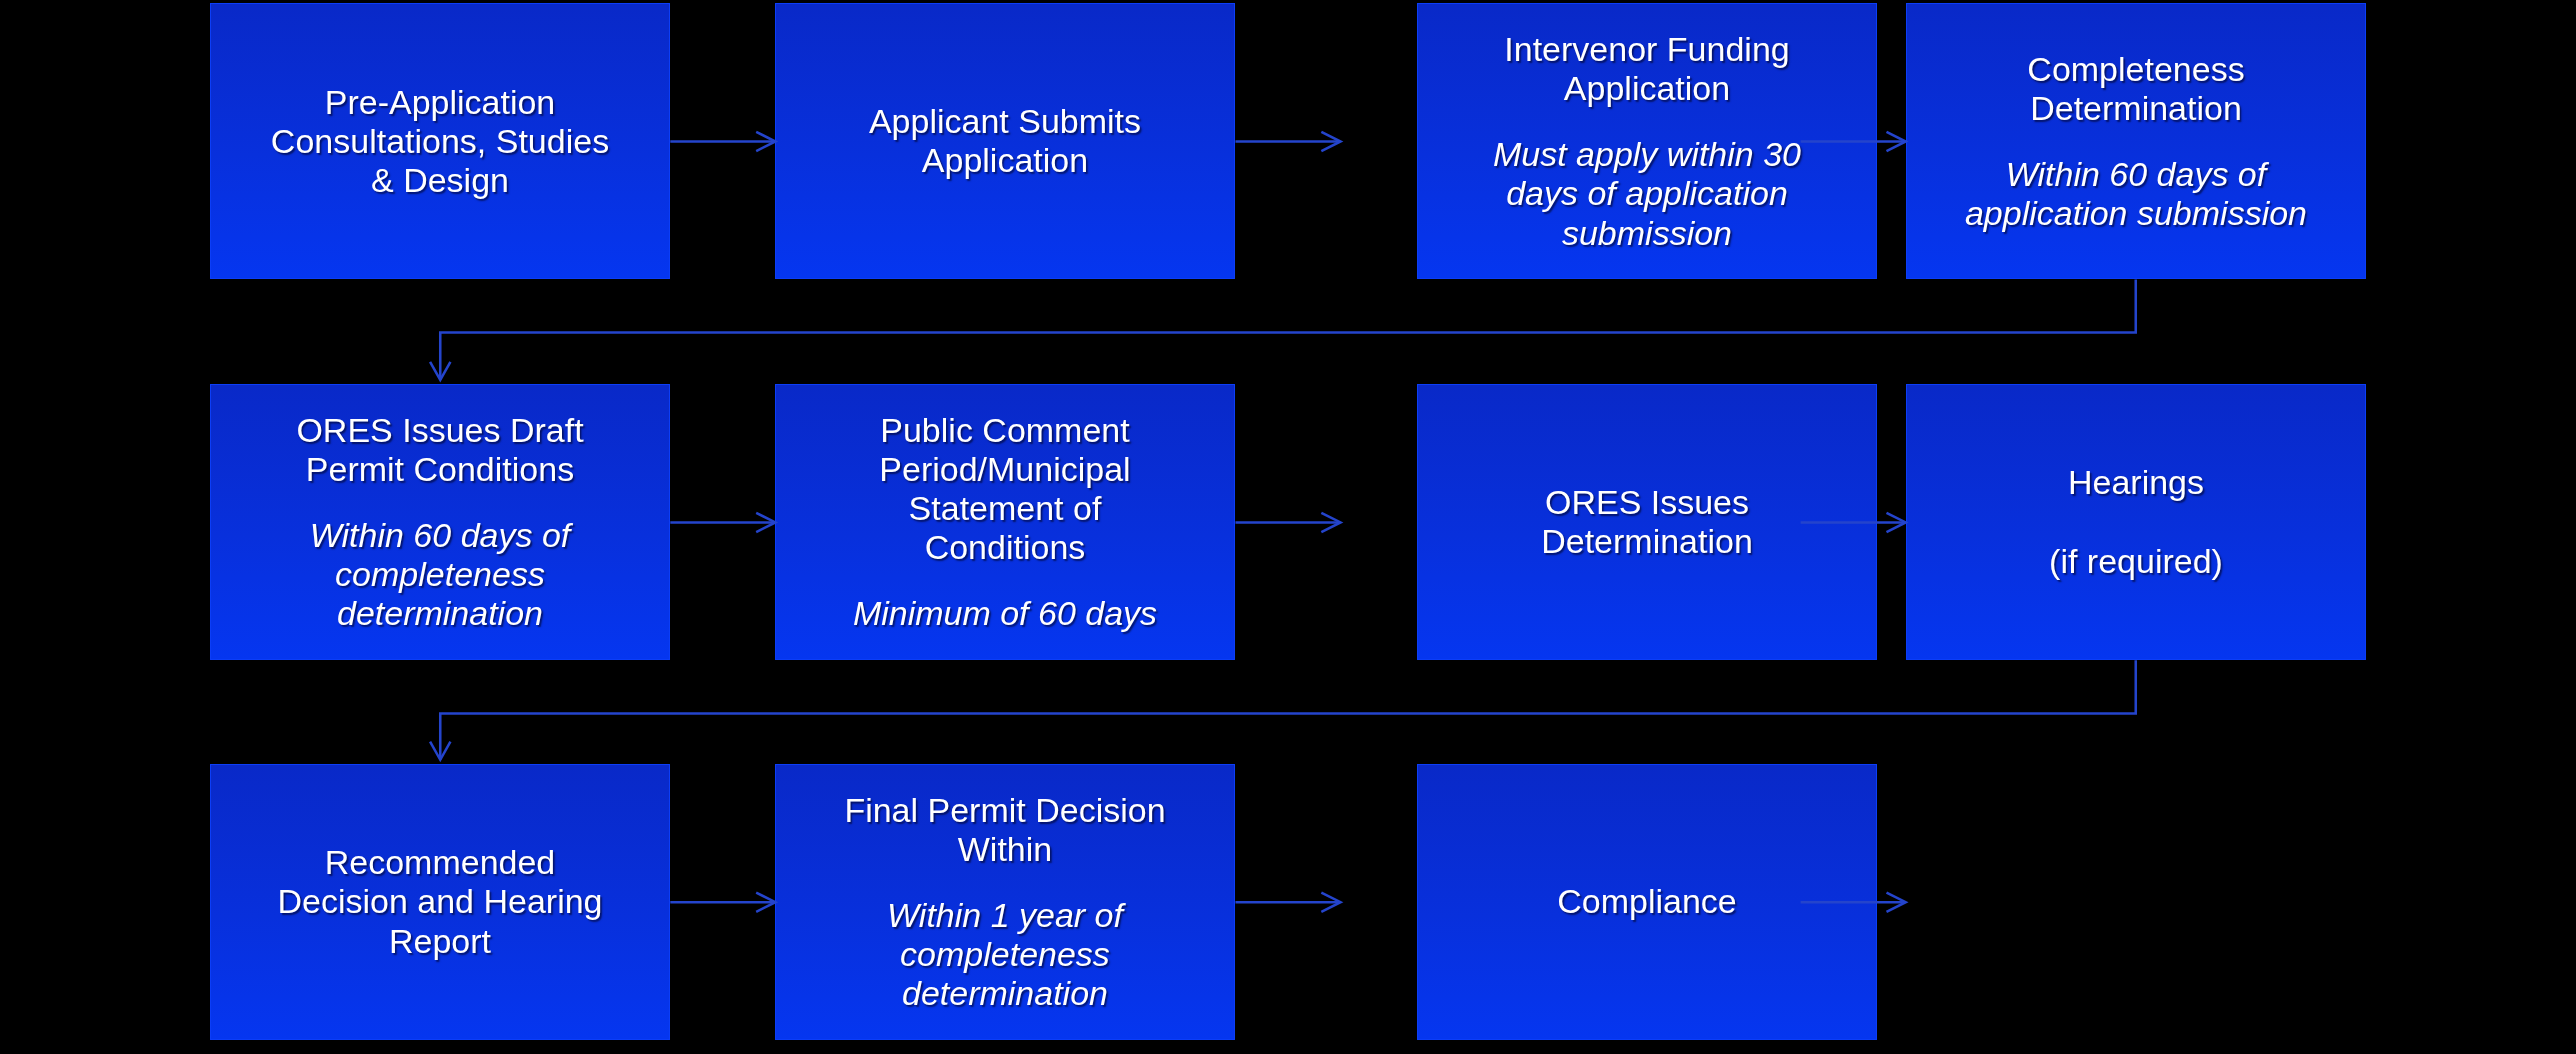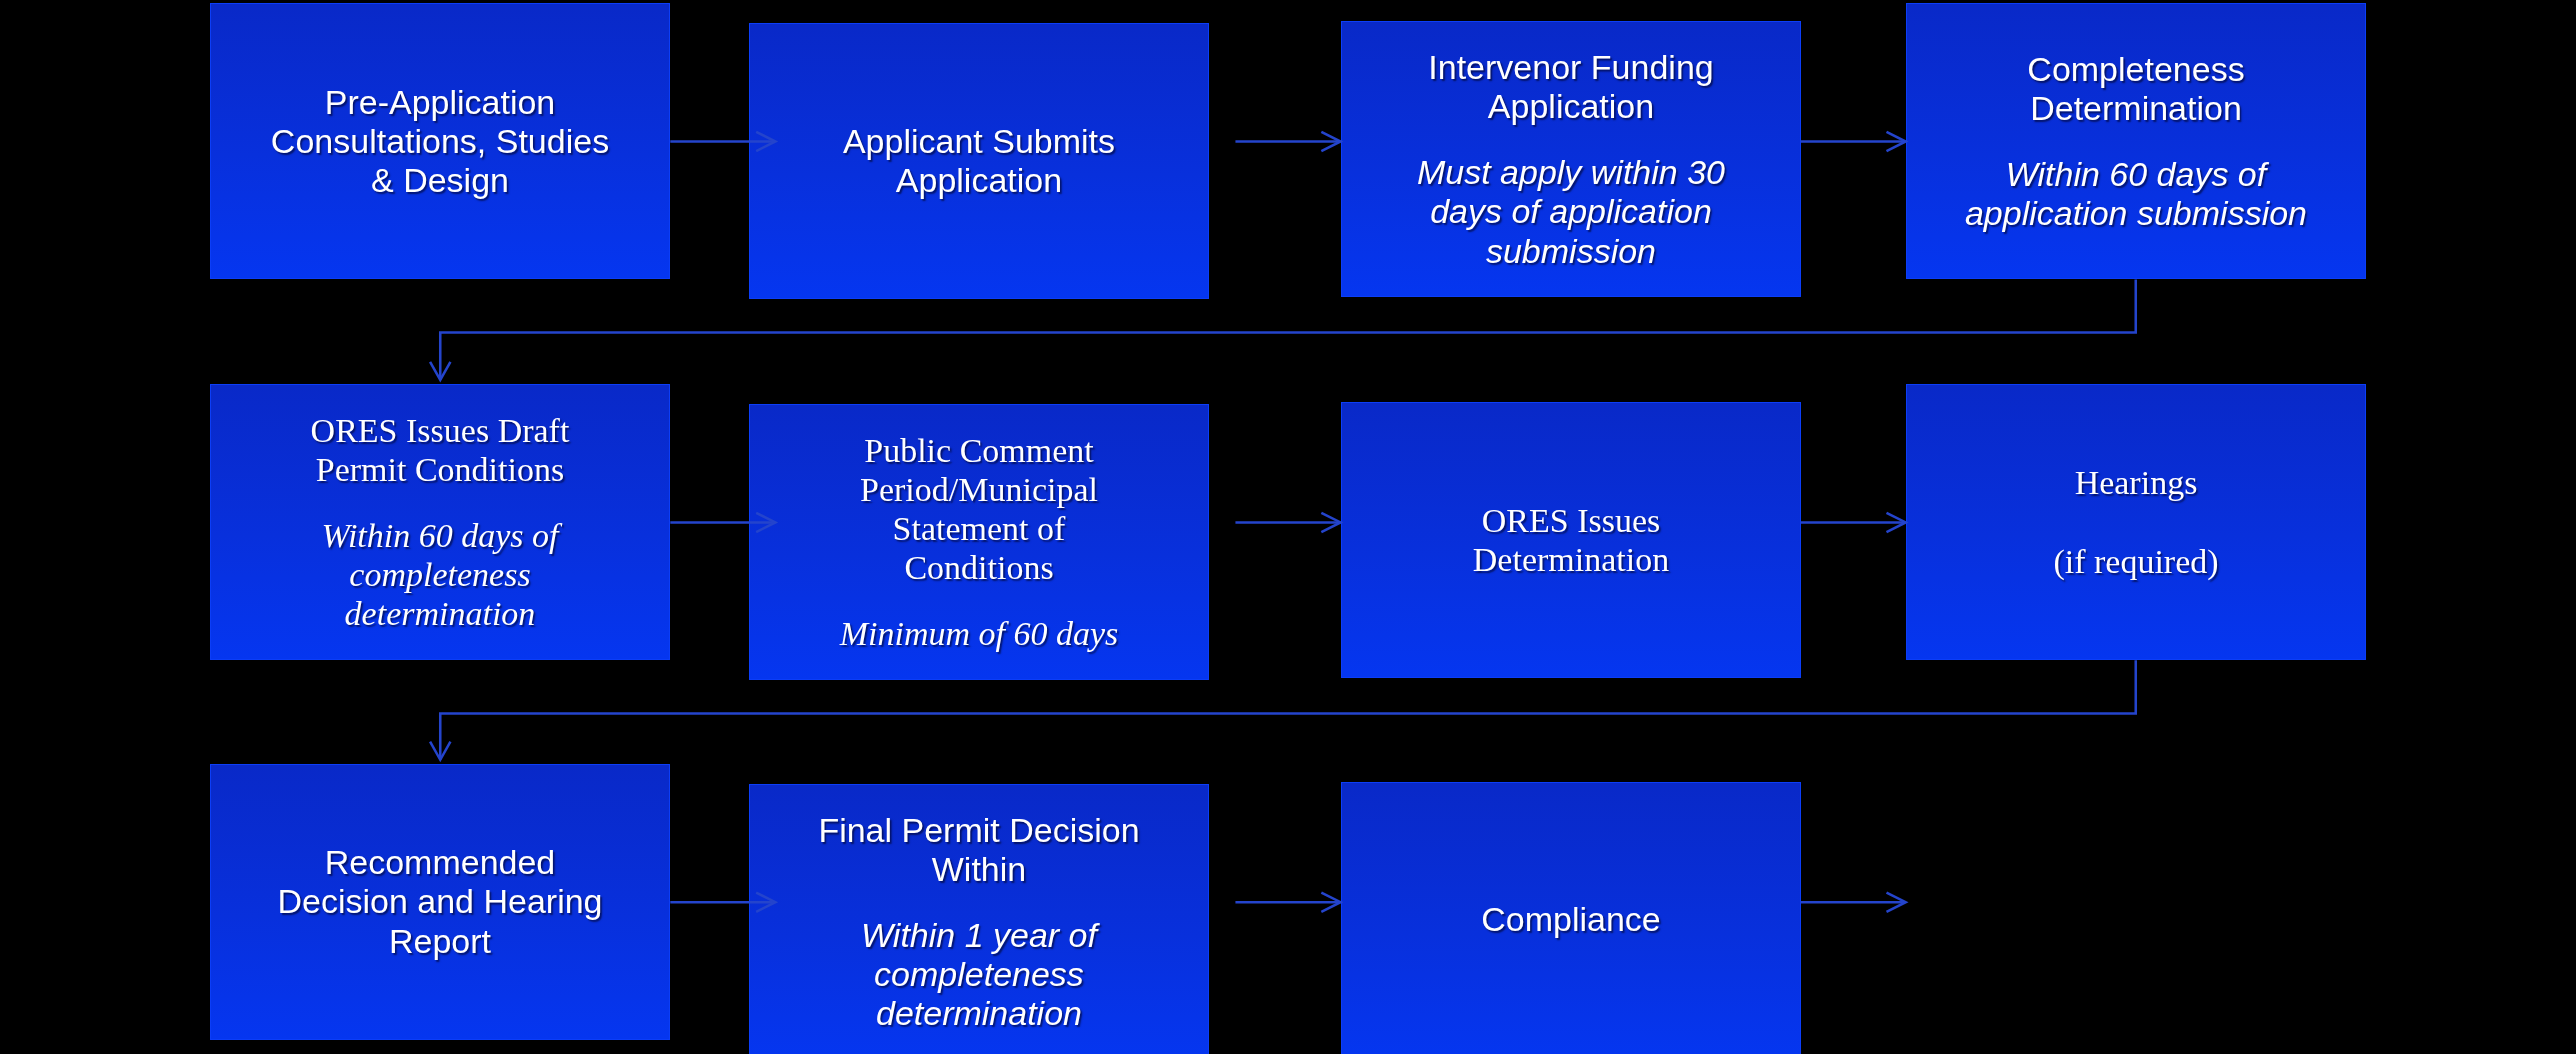--- a/index.html
+++ b/index.html
@@ -39,25 +39,25 @@
     text-shadow: 1.7px 2.3px 1.7px rgba(0, 0, 30, 0.6);
   }
   .flow-box p.note {
     font-style: italic;
     margin-top: 27px;
   }
   .flow-box p.note:empty { display: none; margin: 0; }
 
   
   .c0 { left: 210px; }
-  .c1 { left: 749px; margin-top: 20px; }
-  .c2 { left: 1341px; margin-top: 18px; }
+  .c1 { left: 775px; }
+  .c2 { left: 1417px; }
   .c3 { left: 1906px; }
   .r0 { top: 3.4px; }
-  .r1 { top: 384px; font-family: Liberation Serif, serif; }
+  .r1 { top: 384px; }
   .r2 { top: 764px; }
 
   #connector-layer {
     position: absolute;
     left: 0;
     top: 0;
     pointer-events: none;
   }
 </style>
 </head>

